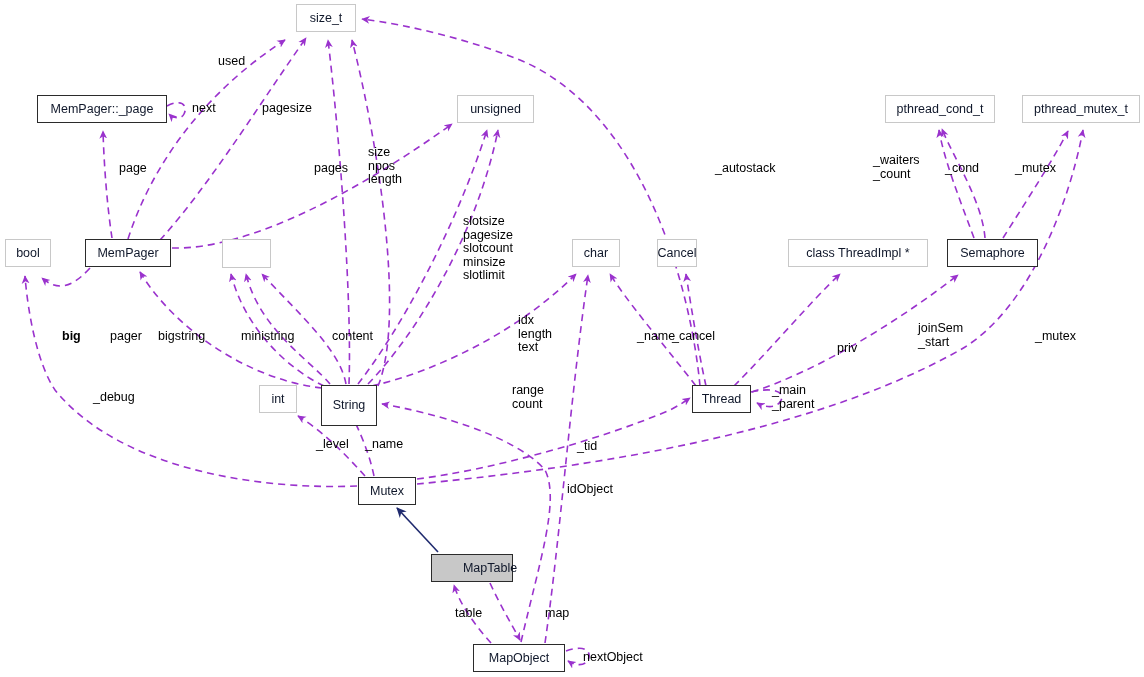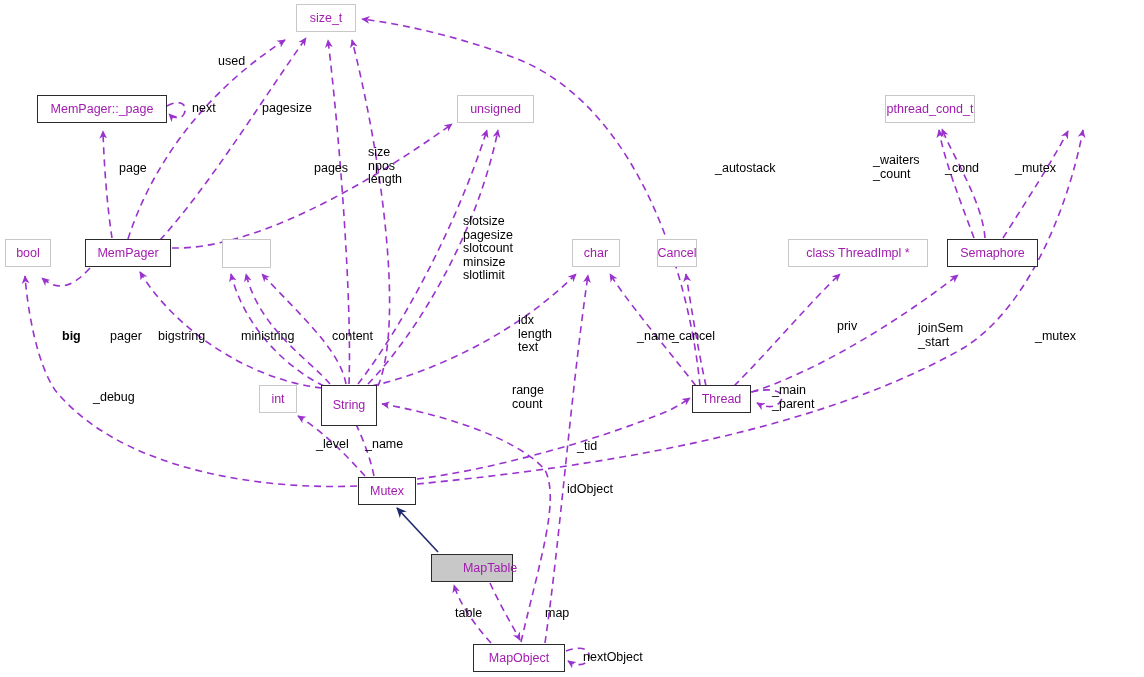--- a/index.html
+++ b/index.html
@@ -1,21 +1,21 @@
 <!DOCTYPE html>
 <html><head>
 <meta charset="utf-8">
 <style>
   html,body{margin:0;padding:0;background:#ffffff;}
   body{font-family:"Liberation Sans","DejaVu Sans",sans-serif;}
   #canvas{position:relative;width:1144px;height:677px;background:#ffffff;overflow:hidden;}
   svg#edges{position:absolute;left:0;top:0;width:1144px;height:677px;}
   .node{position:absolute;display:flex;align-items:center;justify-content:center;
         box-sizing:border-box;background:#ffffff;white-space:nowrap;
-        font-size:12.5px;color:#a21caf;line-height:1;}
+        font-size:12.5px;color:#0f172a;line-height:1;}
   .node.plain{border:1px solid #c8c8c8;}
   .node.strong{border:1.6px solid #2b2b2b;}
   .node.filled{border:1.6px solid #2b2b2b;background:#c8c8c8;padding-left:36px;}
   .elabel{position:absolute;font-size:12.5px;color:#000;white-space:pre;line-height:13.5px;}
 </style>
 </head>
 <body>
 
 <div id="canvas">
 
@@ -104,22 +104,23 @@
       <path d="M438,552 L397,508" fill="none" stroke="#1f2a6e" stroke-width="1.6" marker-end="url(#ahn)"></path>
     </g>
   </svg>
 
   <div class="node plain" style="left:296px;top:4px;width:60px;height:28px;">size_t</div>
 
   <div class="node strong" style="left:37px;top:95px;width:130px;height:28px;">MemPager::_page</div>
 
   <div class="node plain" style="left:457px;top:95px;width:77px;height:28px;">unsigned</div>
 
-  <div class="node plain" style="left:885px;top:95px;width:90px;height:28px;">pthread_cond_t</div>
+  <div class="node plain" style="left:885px;top:95px;width:110px;height:28px;">pthread_cond_t</div>
 
+  <div class="node plain" style="left:1022px;top:95px;width:118px;height:28px;">pthread_mutex_t</div>
 
   <div class="node plain" style="left:5px;top:239px;width:46px;height:28px;">bool</div>
 
   <div class="node strong" style="left:85px;top:239px;width:86px;height:28px;">MemPager</div>
 
   <div class="node plain" style="left:222px;top:239px;width:49px;height:29px;"></div>
 
   <div class="node plain" style="left:572px;top:239px;width:48px;height:28px;">char</div>
 
   <div class="node plain" style="left:657px;top:239px;width:40px;height:28px;">Cancel</div>
@@ -161,21 +162,21 @@
   <div class="elabel" style="left:62px;top:330px;font-weight:bold;">big</div>
   <div class="elabel" style="left:110px;top:330px;">pager</div>
   <div class="elabel" style="left:158px;top:330px;">bigstring</div>
   <div class="elabel" style="left:241px;top:330px;">ministring</div>
   <div class="elabel" style="left:332px;top:330px;">content</div>
   <div class="elabel" style="left:518px;top:314px;">idx
 length
 text</div>
   <div class="elabel" style="left:637px;top:330px;">_name</div>
   <div class="elabel" style="left:672px;top:330px;">_cancel</div>
-  <div class="elabel" style="left:818px;top:320px;padding-left:19px;">priv</div>
+  <div class="elabel" style="left:818px;top:342px;padding-left:19px;">priv</div>
   <div class="elabel" style="left:918px;top:322px;">joinSem
 _start</div>
   <div class="elabel" style="left:1035px;top:330px;">_mutex</div>
   <div class="elabel" style="left:93px;top:391px;">_debug</div>
   <div class="elabel" style="left:512px;top:384px;">range
 count</div>
   <div class="elabel" style="left:772px;top:384px;">_main
 _parent</div>
   <div class="elabel" style="left:316px;top:438px;">_level</div>
   <div class="elabel" style="left:365px;top:438px;">_name</div>

